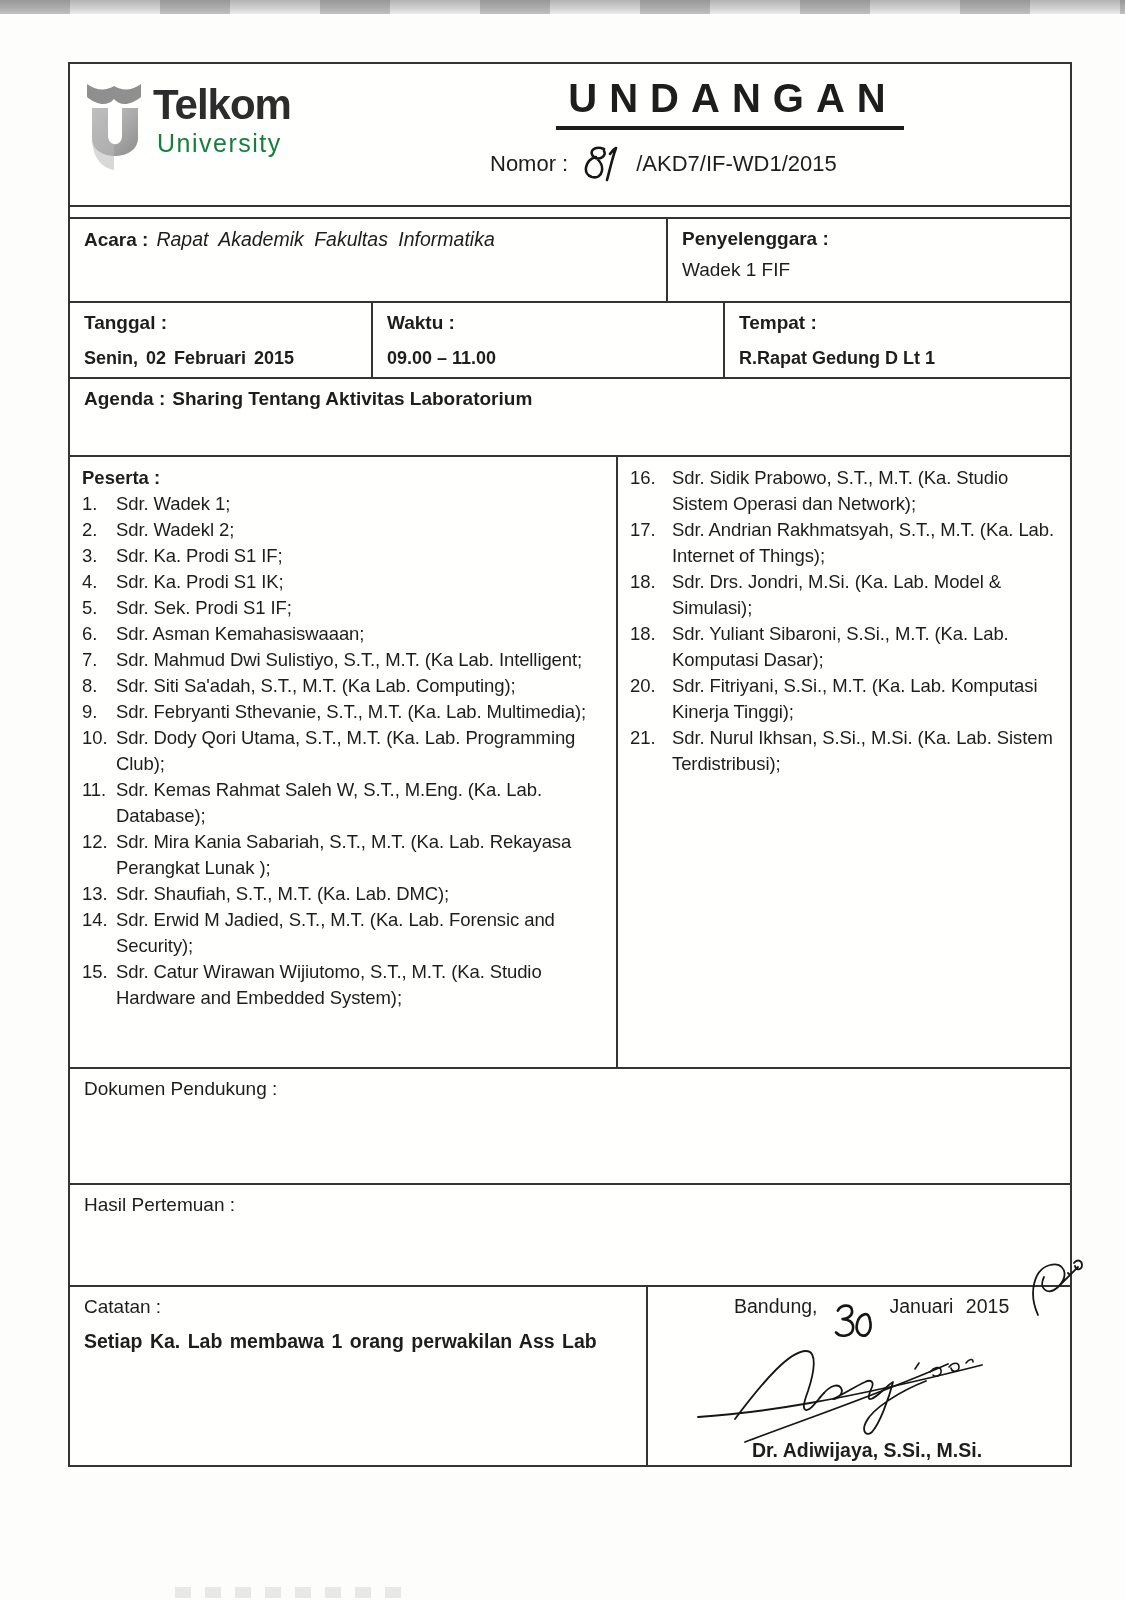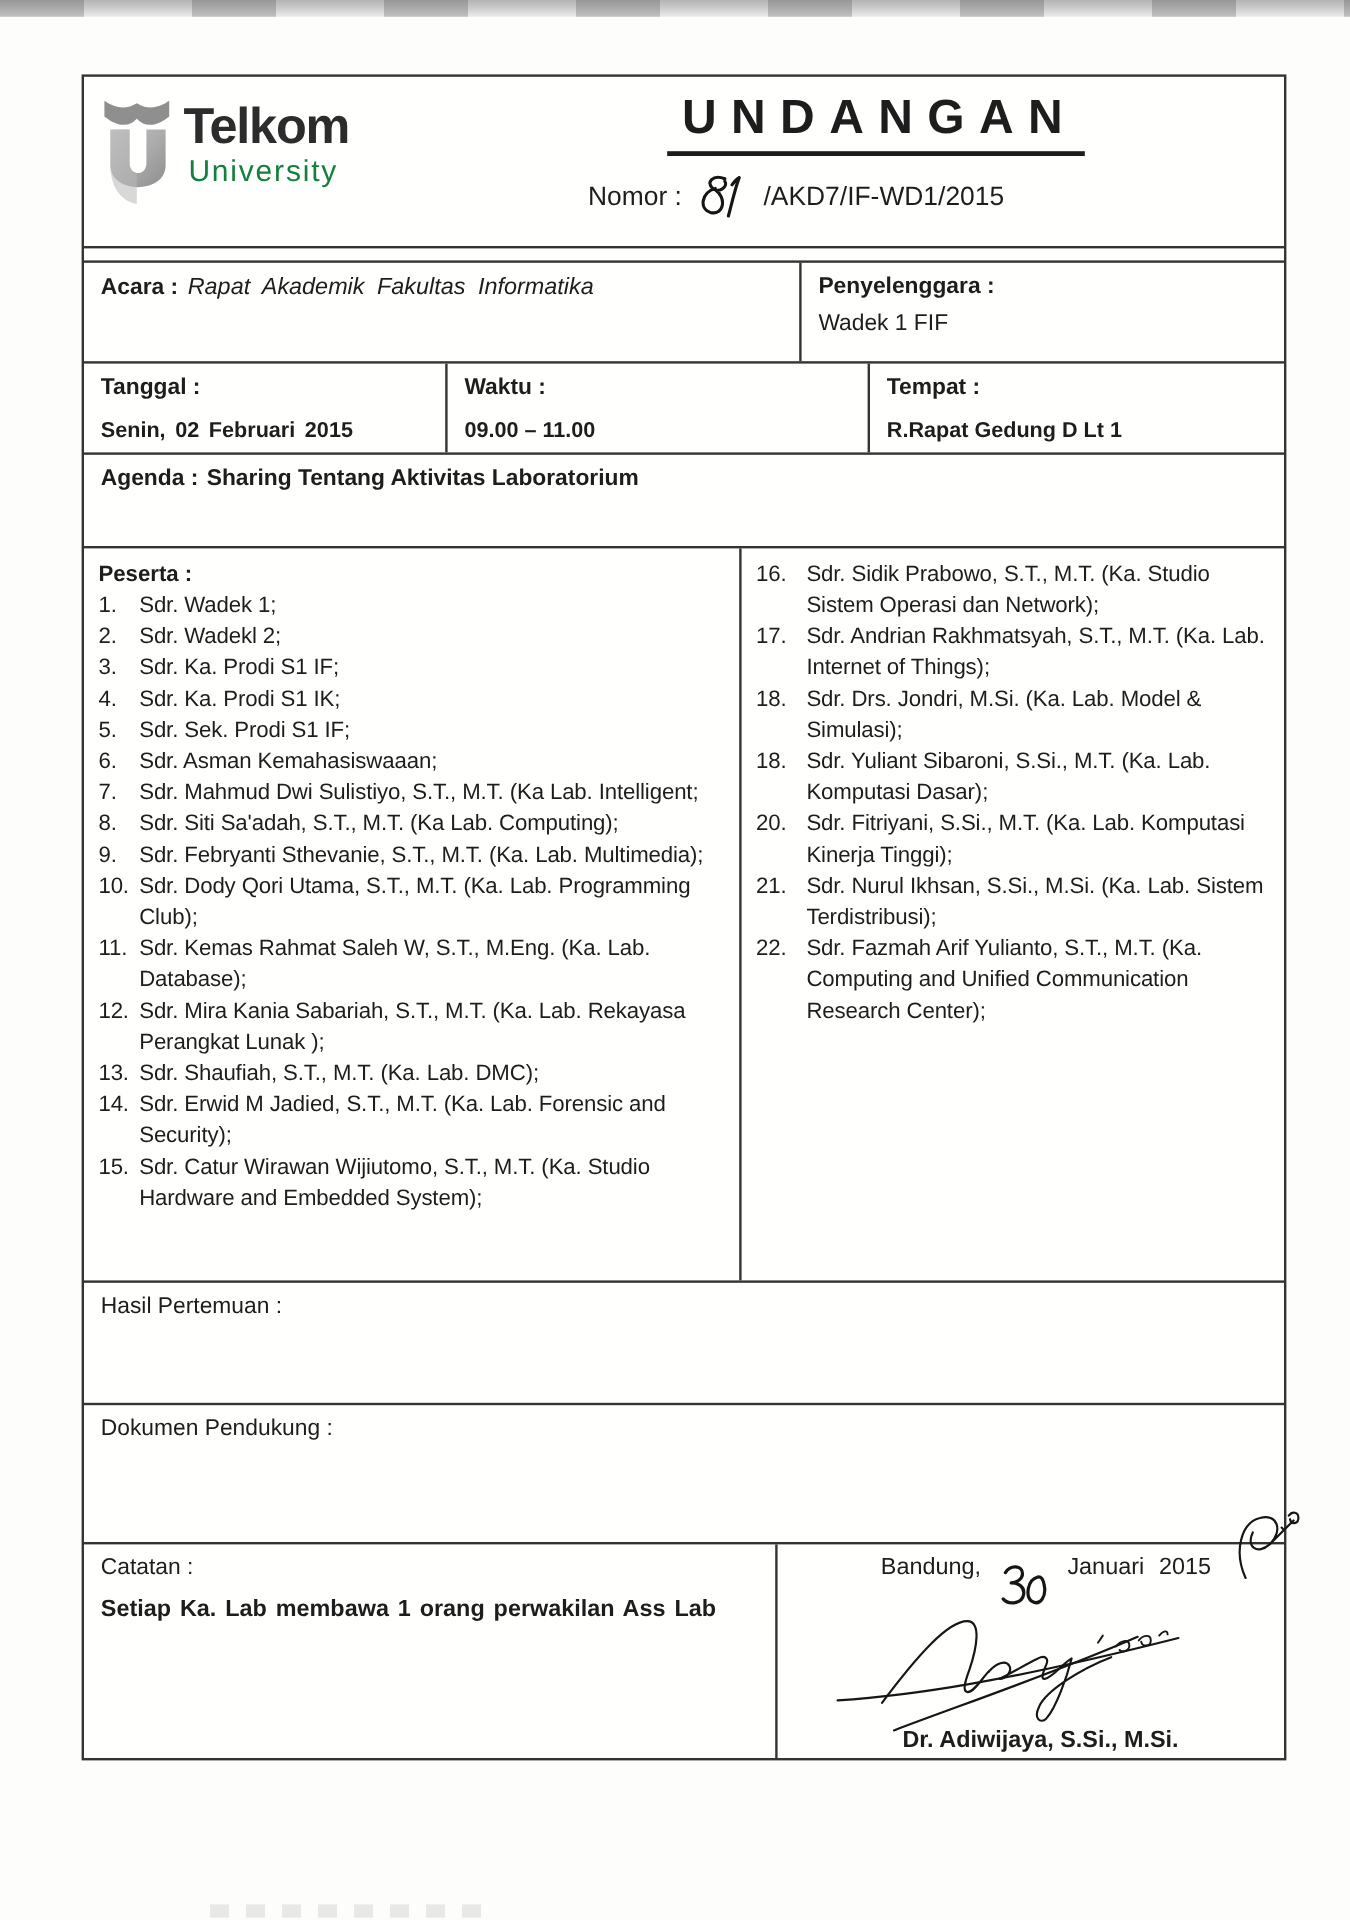--- a/index.html
+++ b/index.html
@@ -262,38 +262,34 @@
               <div class="li">
                 <span class="num">20.</span>
                 <span class="txt">Sdr. Fitriyani, S.Si., M.T. (Ka. Lab. Komputasi Kinerja Tinggi);</span>
               </div>
 
               <div class="li">
                 <span class="num">21.</span>
                 <span class="txt">Sdr. Nurul Ikhsan, S.Si., M.Si. (Ka. Lab. Sistem Terdistribusi);</span>
               </div>
 
-              <div class="li">
-                <span class="num">22.</span>
-                <span class="txt">Sdr. Fazmah Arif Yulianto, S.T., M.T. (Ka. Computing and Unified Communication Research Center);</span>
-              </div>
             </div>
         </div>
+      </div>
+    </div>
+
+    <div class="row row-dokumen bt">
+      <div class="cell">
+        <span class="lbl-reg">Dokumen Pendukung :</span>
       </div>
     </div>
 
     <div class="row row-hasil bt">
       <div class="cell">
         <span class="lbl-reg">Hasil Pertemuan :</span>
-      </div>
-    </div>
-
-    <div class="row row-dokumen bt">
-      <div class="cell">
-        <span class="lbl-reg">Dokumen Pendukung :</span>
       </div>
     </div>
 
     <div class="row row-catatan bt">
       <div class="cells">
         <div class="cell vline c-left">
           <div class="lbl-reg">Catatan :</div>
           <div class="c-note">Setiap Ka. Lab membawa 1 orang perwakilan  Ass Lab</div>
         </div>
         <div class="c-right">

